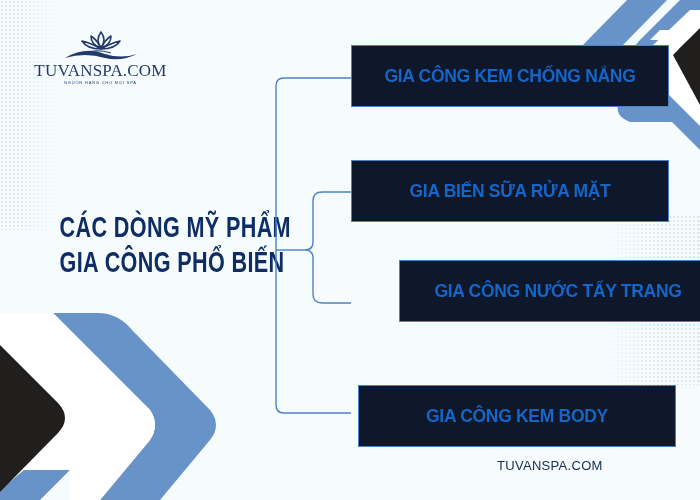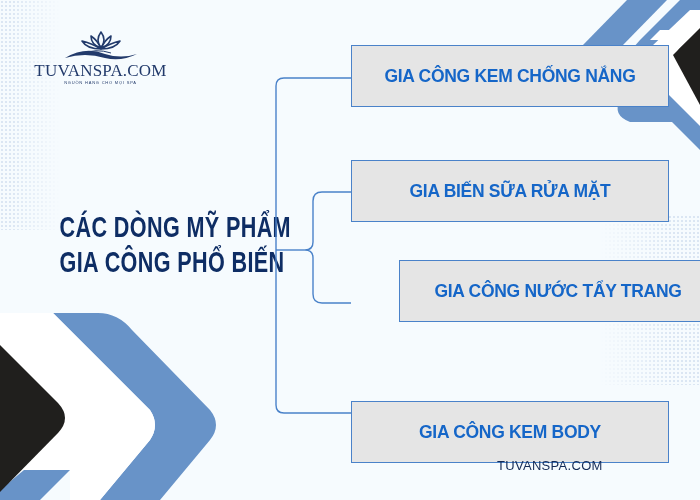--- a/index.html
+++ b/index.html
@@ -45,36 +45,36 @@
       transform-origin: center;
       letter-spacing: 0.5px;
       white-space: nowrap;
     }
     .title div { white-space: nowrap; }
 
     .connectors { position: absolute; left: 0; top: 0; }
 
     .box {
       position: absolute; left: 351px; width: 318px; height: 62px;
-      background: #e5e5e5;
+      background: #0f172a;
       border: 1.5px solid #4a82c9;
       box-sizing: border-box;
       display: flex; align-items: center; justify-content: center;
     }
     .box span {
       color: #1566c8;
       font-weight: bold;
       font-size: 17.5px;
       letter-spacing: -0.3px;
       white-space: nowrap;
     }
     .box-1 { top: 45px; }
     .box-2 { top: 160px; }
     .box-3 { top: 260px; margin-left: 48px; }
-    .box-4 { top: 401px; }
+    .box-4 { top: 385px; margin-left: 7px; }
 
     .footer-url {
       position: absolute; left: 497px; top: 458px;
       font-size: 13px; color: #142b57; letter-spacing: 0.3px;
     }
   </style>
 </head>
 <body>
 
 <div class="canvas">

